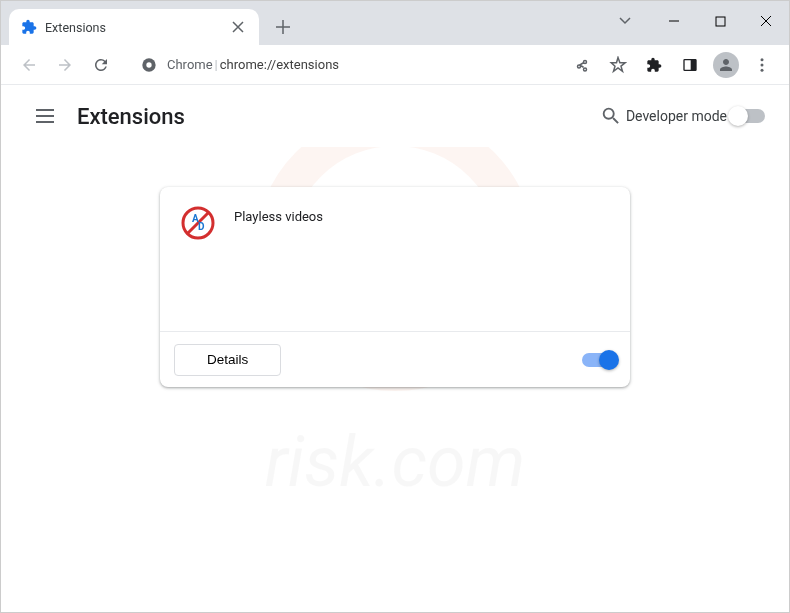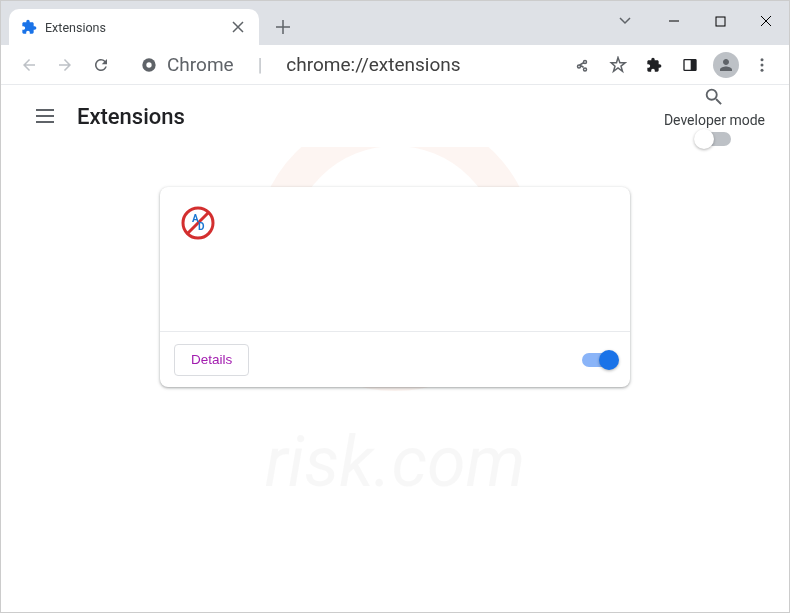--- a/index.html
+++ b/index.html
@@ -149,24 +149,24 @@
       align-items: center;
       padding: 0 12px;
       margin: 0 8px;
       gap: 10px;
     }
     .omnibox-chrome-icon {
       width: 16px;
       height: 16px;
     }
     .omnibox-text {
-      font-size: 19px;
-      display: flex;
-      align-items: center;
-      gap: 24px;
+      font-size: 13px;
+      display: flex;
+      align-items: center;
+      gap: 2px;
     }
     .omnibox-label { color: #5f6368; }
     .omnibox-sep { color: #bdc1c6; }
     .omnibox-url { color: #404040; }
     .toolbar-right {
       display: flex;
       align-items: center;
       gap: 6px;
     }
     .toolbar-icon {
@@ -219,21 +219,20 @@
     .page-title {
       font-size: 22px;
       font-weight: 500;
       color: #202124;
     }
     .page-toolbar-right {
       margin-left: auto;
       display: flex;
       align-items: center;
       gap: 4px;
-      flex-direction: column;
     }
     .search-btn {
       color: #5f6368;
       display: flex;
       align-items: center;
     }
     .dev-mode-label {
       font-size: 14px;
       color: #3c4043;
     }
@@ -300,25 +299,25 @@
     .ext-footer {
       height: 56px;
       border-top: 1px solid #e8eaed;
       display: flex;
       align-items: center;
       padding: 0 14px;
       gap: 10px;
     }
     .ext-btn {
       height: 32px;
-      padding: 0 16px;
+      padding: 0 32px;
       border: 1px solid #dadce0;
       border-radius: 4px;
       background: #fff;
-      color: #a21caf;
+      color: #000000;
       font-size: 13.5px;
       font-weight: 500;
       display: flex;
       align-items: center;
       cursor: pointer;
     }
     .ext-footer .toggle {
       margin-left: auto;
     }
   </style>
@@ -465,19 +464,20 @@
   <div class="ext-card">
     <div class="ext-body">
       <div class="ext-icon">
         <svg width="36" height="36" viewBox="0 0 36 36">
           <circle cx="18" cy="18" r="15" fill="none" stroke="#d32f2f" stroke-width="3"></circle>
           <line x1="8" y1="28" x2="28" y2="8" stroke="#d32f2f" stroke-width="3"></line>
           <text x="12" y="17" font-size="10" fill="#1976d2" font-weight="bold">A</text>
           <text x="18" y="25" font-size="10" fill="#1976d2" font-weight="bold">D</text>
         </svg>
       </div>
+      <div class="ext-name">Playless videos</div>
     </div>
     <div class="ext-footer">
       <button class="ext-btn">Details</button>
       <div class="toggle on"></div>
     </div>
   </div>
 </div>
 
 </body></html>

